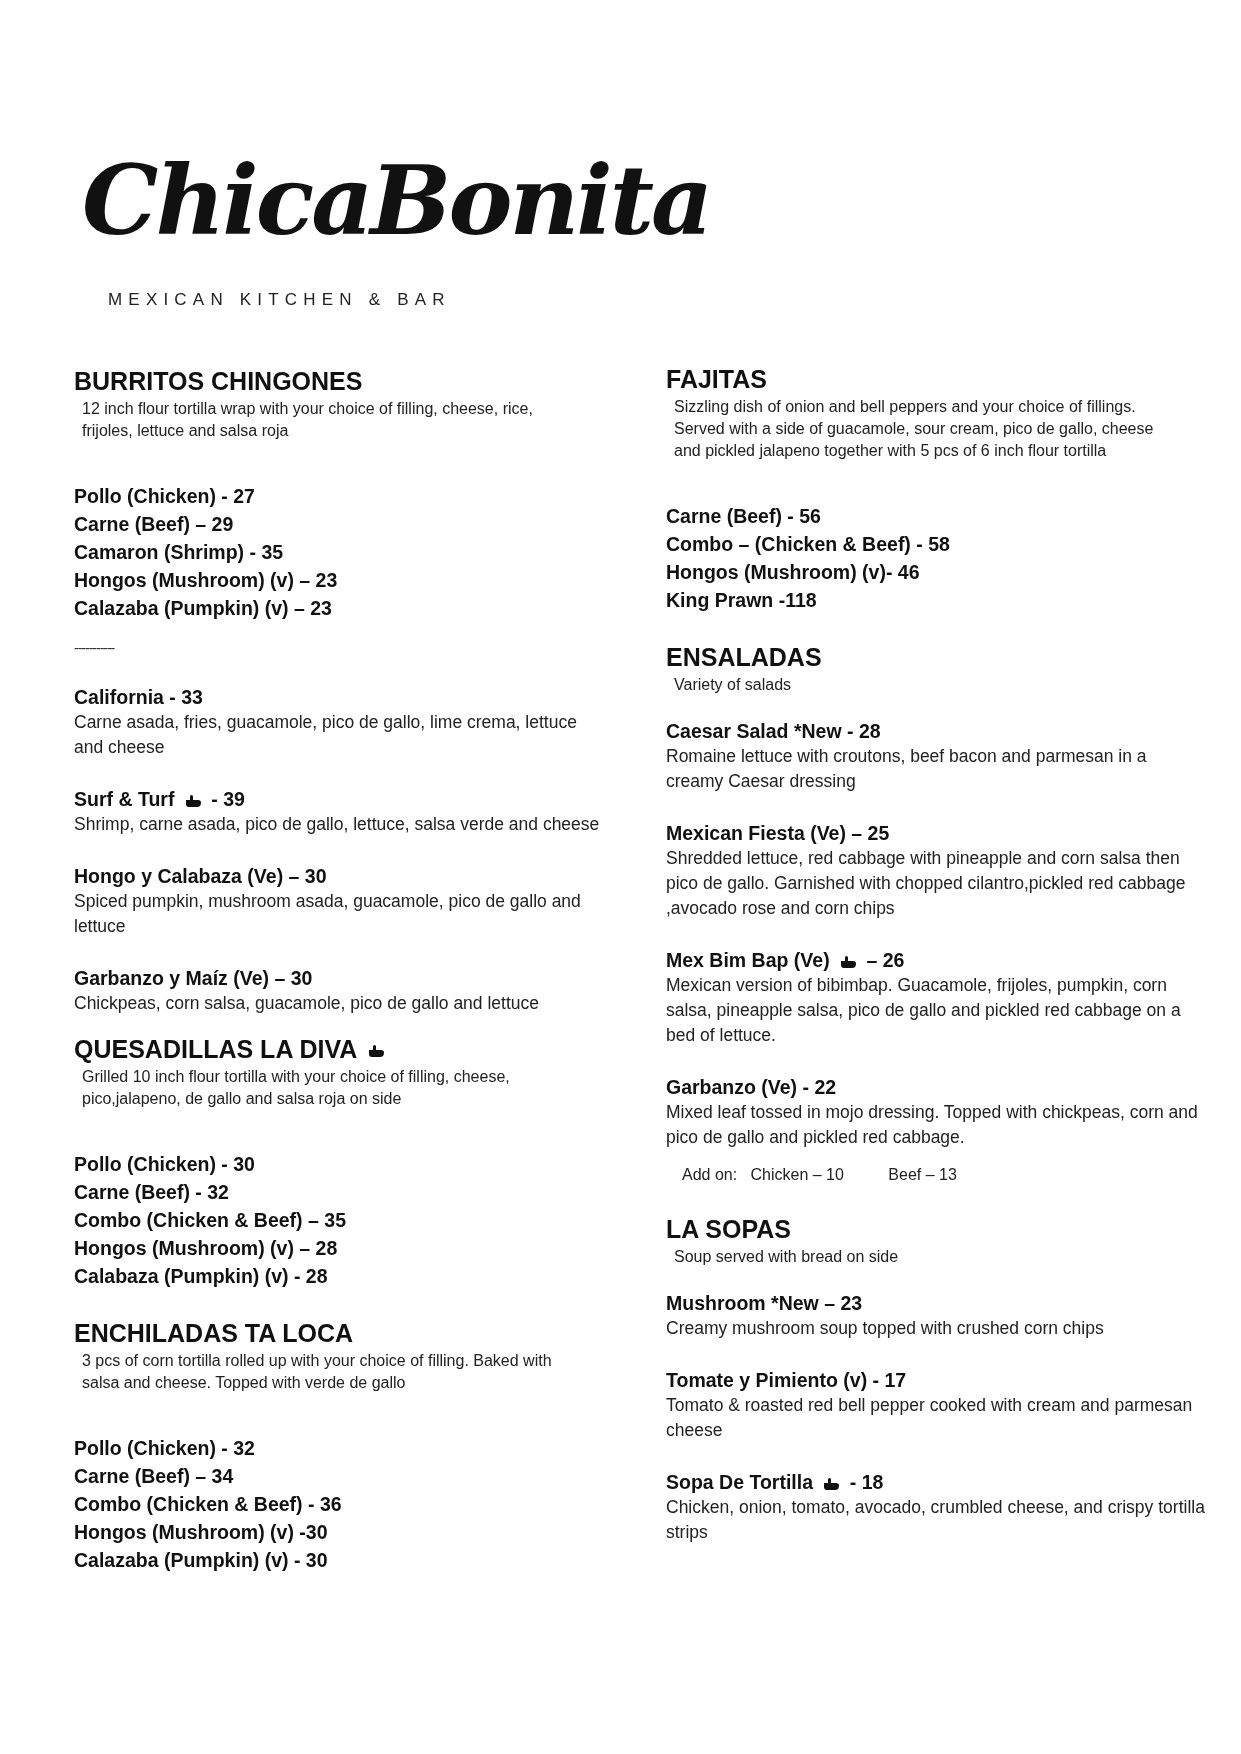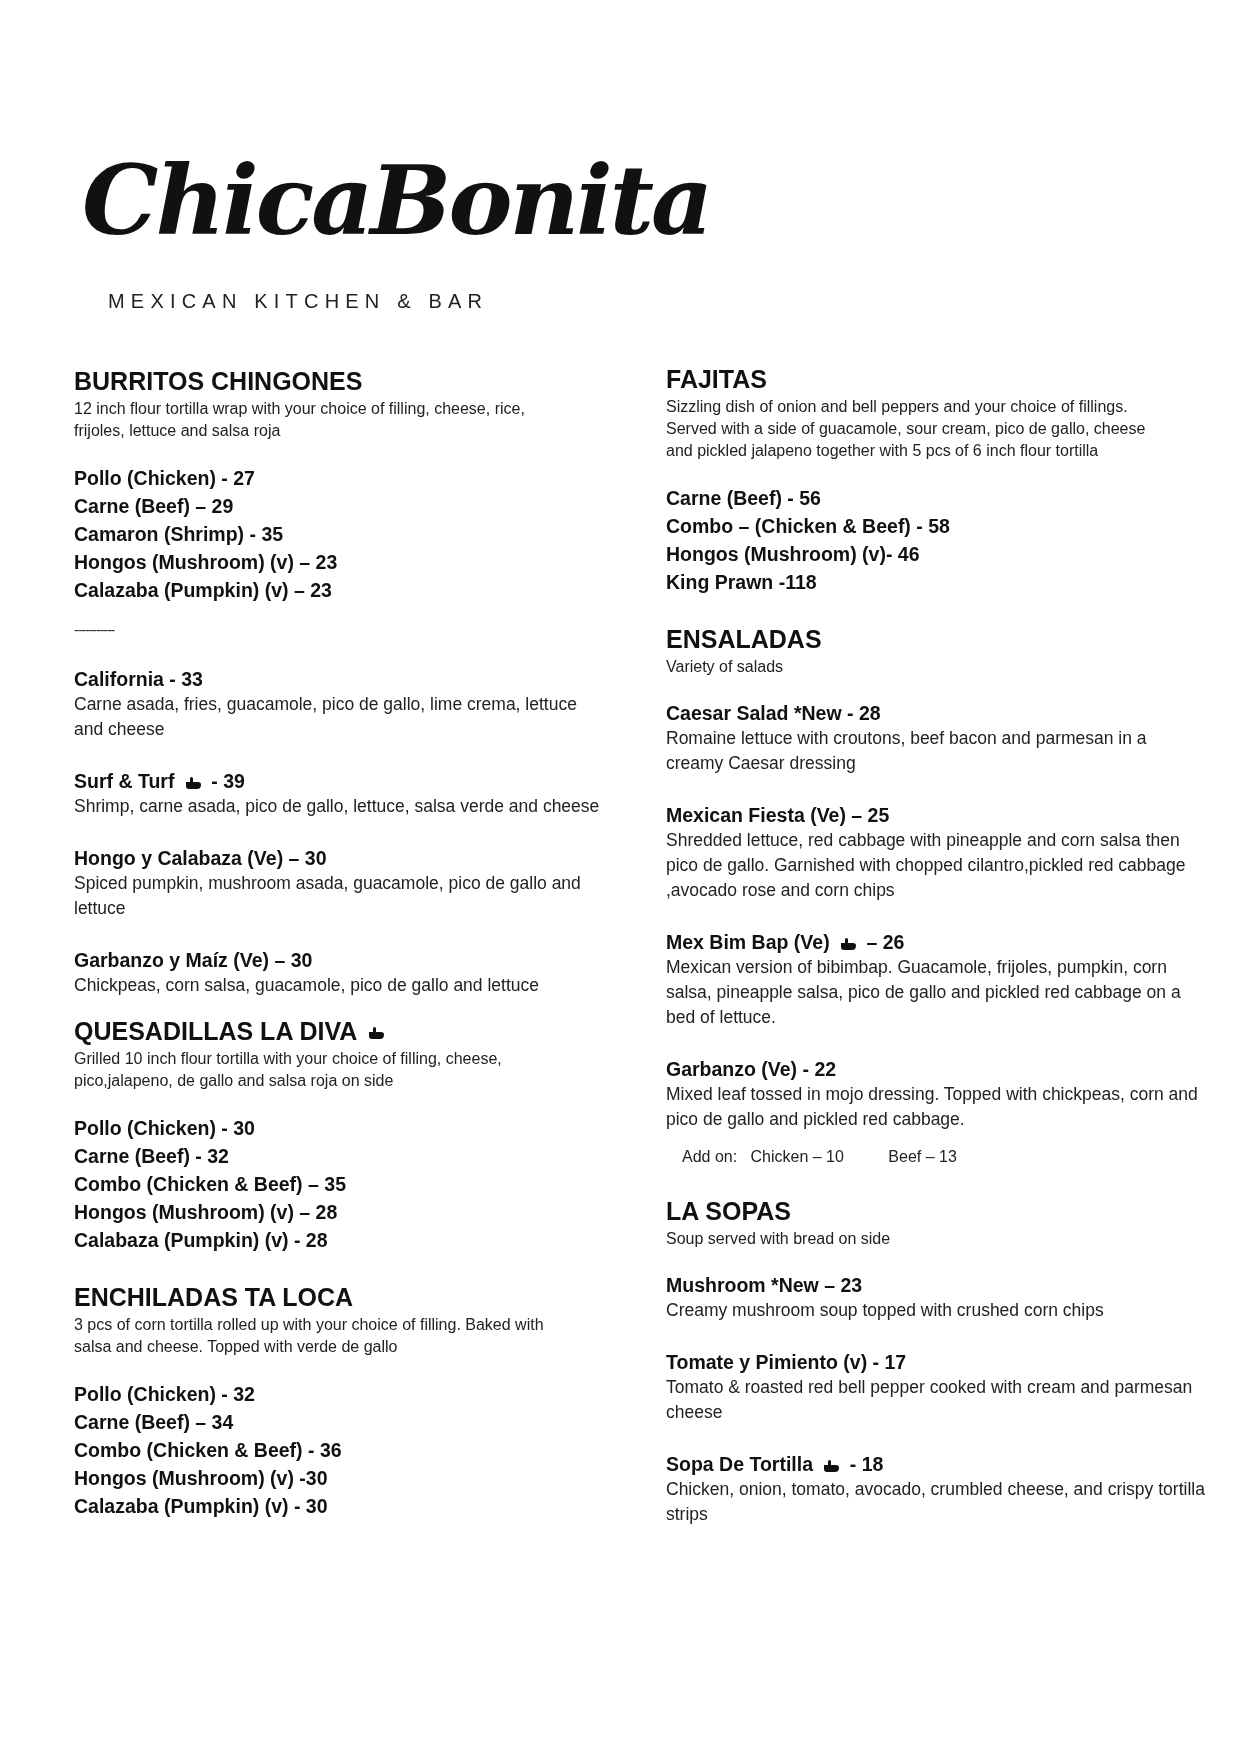--- a/index.html
+++ b/index.html
@@ -2,28 +2,28 @@
 <html><head>
 <meta charset="utf-8">
 <style>
   html, body { margin: 0; padding: 0; background: #ffffff; }
   body { width: 1241px; height: 1754px; position: relative; overflow: hidden;
          font-family: "Liberation Sans", "DejaVu Sans", sans-serif; color: #111; }
   .logo { position: absolute; left: 82px; top: 112px; width: 440px; height: 200px; }
   .logo-script { position: absolute; left: 0; top: 14px; font-family: "DejaVu Serif", serif;
                  font-style: italic; font-weight: bold; font-size: 96px; letter-spacing: -3px;
                  line-height: 150px; color: #111; }
-  .logo-tag { position: absolute; left: 26px; top: 178px; font-size: 20px; letter-spacing: 6.2px;
+  .logo-tag { position: absolute; left: 26px; top: 178px; font-size: 17px; letter-spacing: 6.2px;
               color: #222; white-space: nowrap; }
   .col { position: absolute; top: 366px; }
   .col-left { left: 74px; width: 530px; }
   .col-right { left: 666px; width: 540px; top: 364px; }
   .sec-title { font-weight: bold; font-size: 25px; line-height: 30px; margin: 0; }
-  .sec-desc { font-size: 16px; line-height: 22px; margin: 2px 0 0 0; color: #222; }
-  .price-list { margin: 22px 0 0 0; }
+  .sec-desc { font-size: 16px; line-height: 22px; margin: 2px 0 0 8px; color: #222; }
+  .price-list { margin: 40px 0 0 0; }
   .price-line { font-weight: bold; font-size: 19.5px; line-height: 28px; }
   .divider { font-size: 14px; margin: 18px 0 28px 0; letter-spacing: -1px; color: #333; }
   .item { margin-bottom: 26px; }
   .item-name { font-weight: bold; font-size: 19.5px; line-height: 26px; }
   .item-desc { font-size: 17.5px; line-height: 25px; color: #222; }
   .gap-sec { height: 28px; }
   .hand { display: inline-block; width: 18px; height: 14px; vertical-align: middle; margin: 0 4px; }
   .addon { font-size: 16px; line-height: 22px; margin: -4px 0 28px 16px; color: #222; white-space: pre; }
 </style>
 </head>

